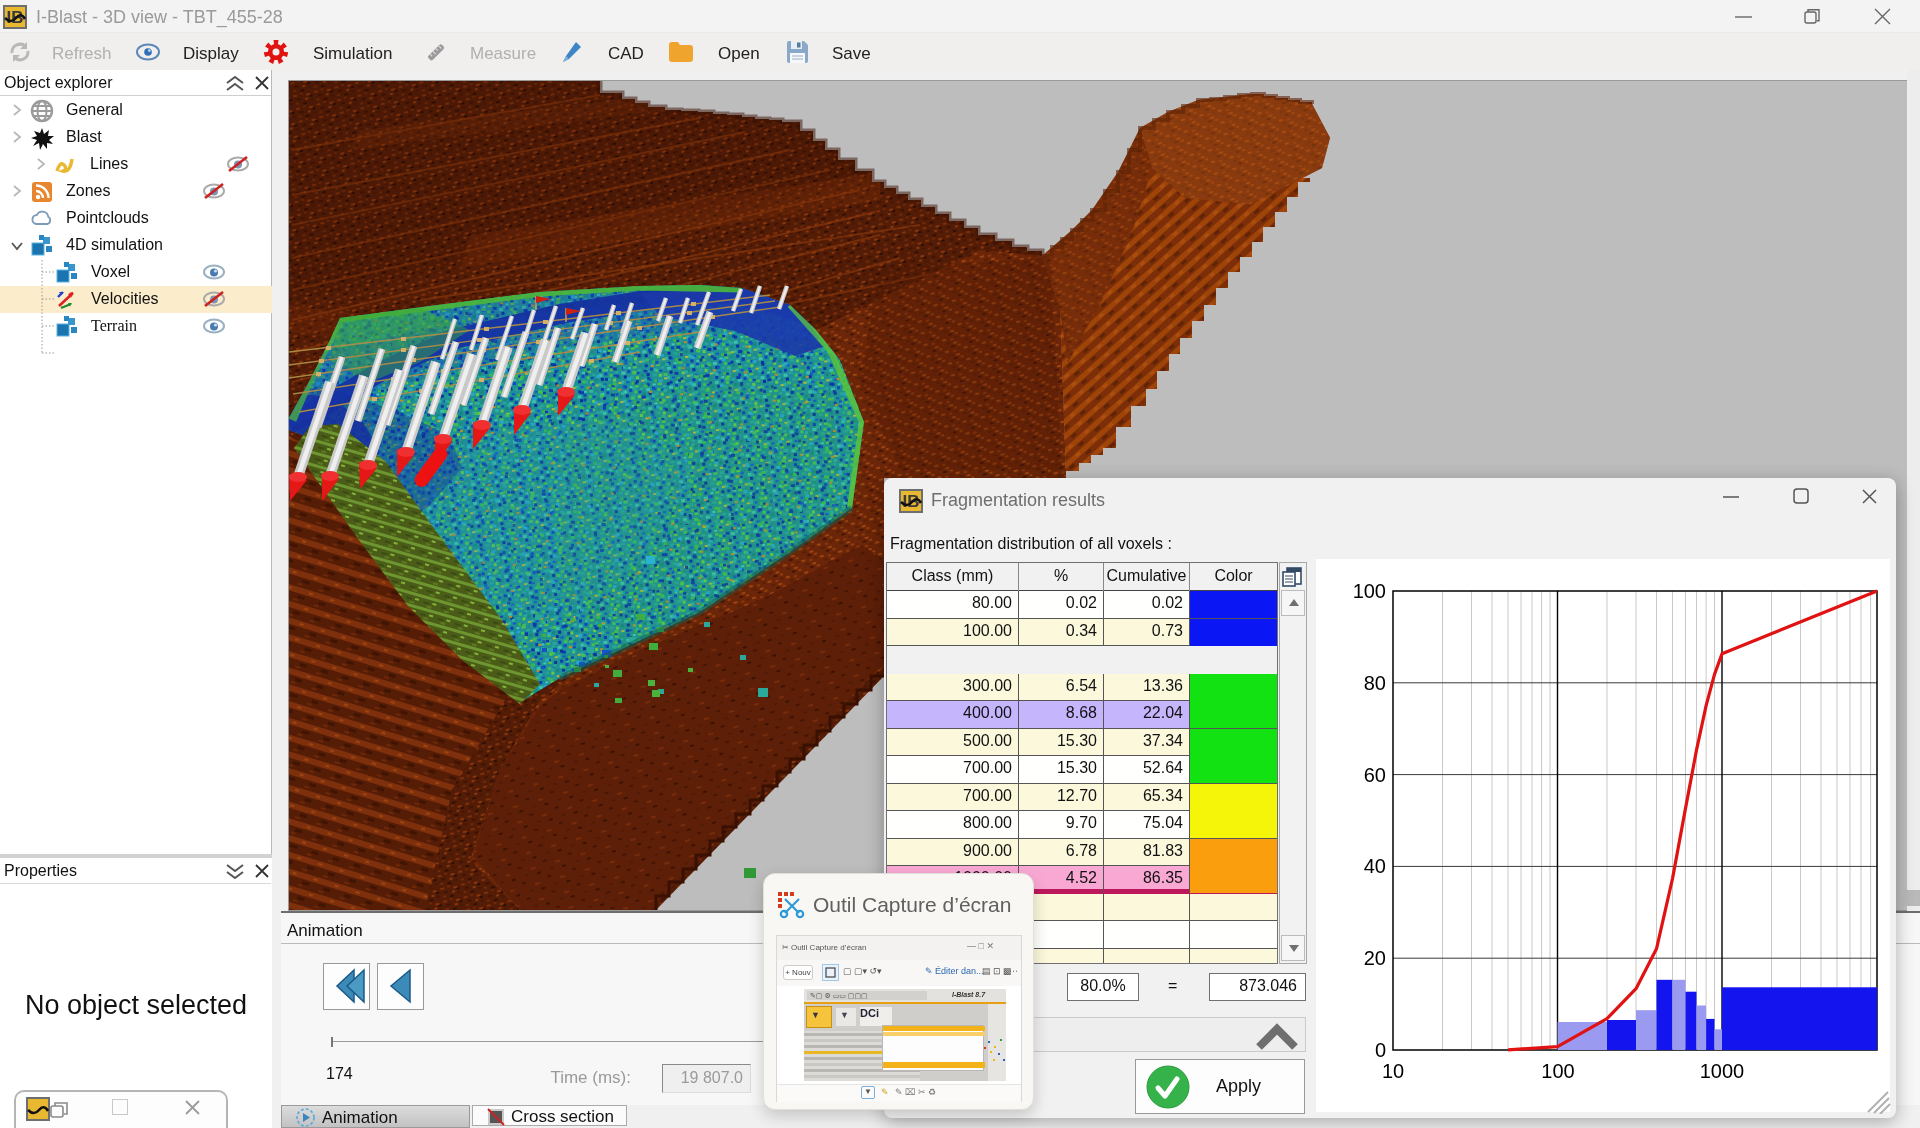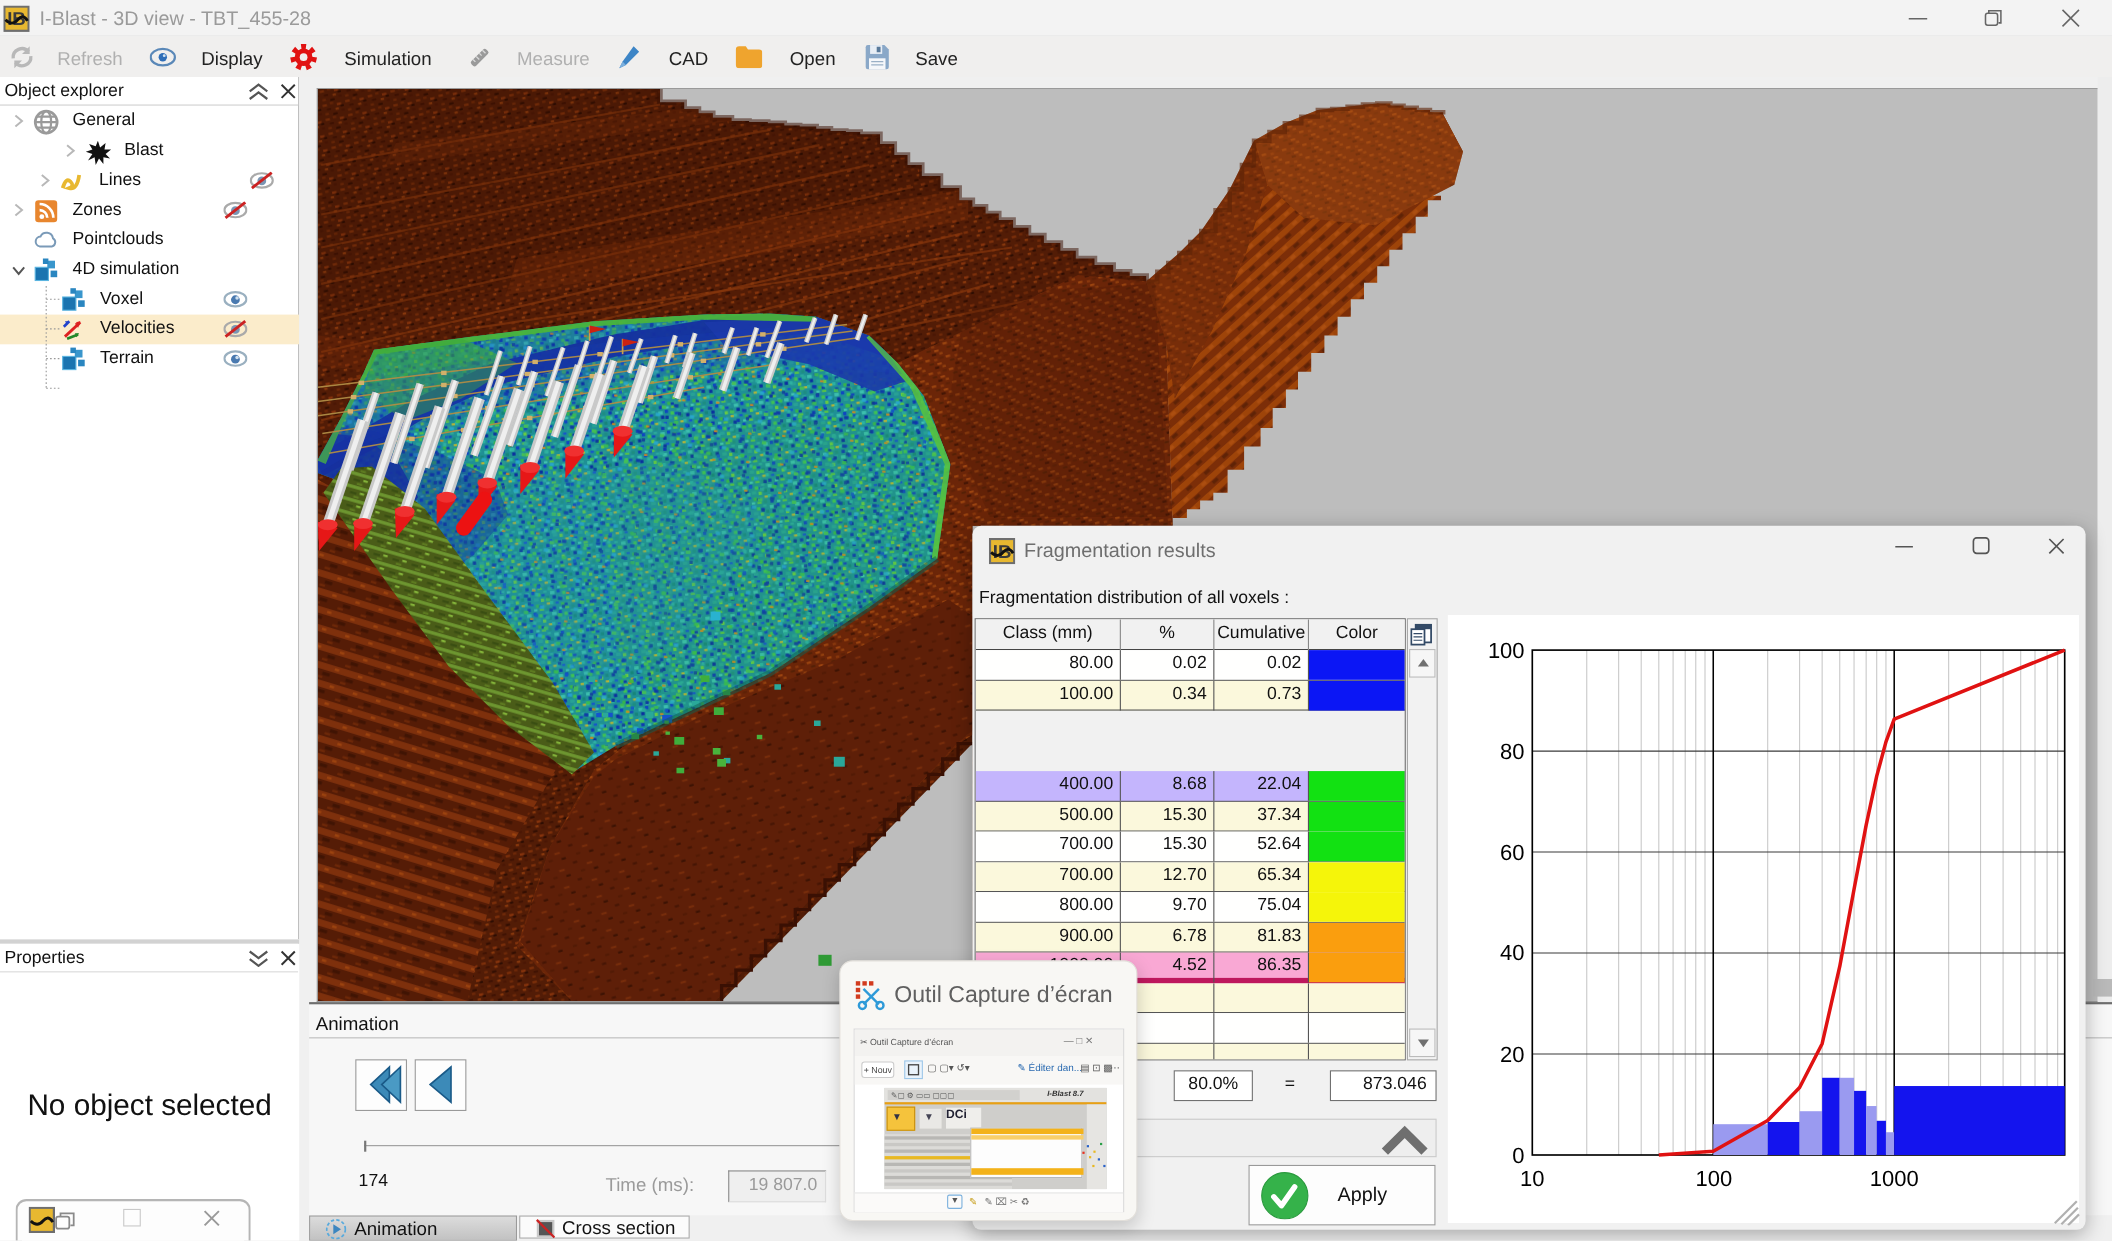--- a/index.html
+++ b/index.html
@@ -90,21 +90,21 @@
     </svg>
     <svg class="abs" style="left:30px;top:2px" width="24" height="24" viewBox="0 0 24 24">
       <circle cx="12" cy="12" r="10" fill="none" stroke="#9a9a9a" stroke-width="2.4"></circle>
       <ellipse cx="12" cy="12" rx="4.5" ry="10" fill="none" stroke="#9a9a9a" stroke-width="2"></ellipse>
       <line x1="2" y1="12" x2="22" y2="12" stroke="#9a9a9a" stroke-width="2"></line>
       <line x1="3.5" y1="7" x2="20.5" y2="7" stroke="#9a9a9a" stroke-width="2"></line>
       <line x1="3.5" y1="17" x2="20.5" y2="17" stroke="#9a9a9a" stroke-width="2"></line>
     </svg>
     <div class="abs" style="left:66px;top:4px;font-size:16px;color:#111">General</div>
   </div>
-<div class="abs" style="left:0;top:124px;width:232px;height:27px;margin-left:47px;">
+<div class="abs" style="left:0;top:124px;width:232px;height:27px;">
     <svg class="abs" style="left:12px;top:6px" width="10" height="14">
       <path d="M2 2 l6 5 -6 5" fill="none" stroke="#b8b8b8" stroke-width="1.8"></path>
     </svg>
     <svg class="abs" style="left:30px;top:2px" width="24" height="24" viewBox="0 0 24 24">
       <path d="M12 2 l2 6 5 -4 -1 6 6 0 -5 4 4 4 -6 -1 0 6 -4 -5 -3 6 -1 -7 -6 3 4 -6 -6 -2 6 -2 -3 -5 6 2 Z" fill="#111"></path>
     </svg>
     <div class="abs" style="left:66px;top:4px;font-size:16px;color:#111">Blast</div>
   </div>
 <div class="abs" style="left:0;top:151px;width:272px;height:27px;margin-left:24px;">
     <svg class="abs" style="left:12px;top:6px" width="10" height="14">
@@ -186,21 +186,21 @@
         <path d="M17 15 l-4 0 1.5 3.5 Z" fill="#22882a"></path>
       </g>
     </svg>
     <div class="abs" style="left:91px;top:4px;font-size:16px;color:#111">Velocities</div>
     <svg class="abs" style="left:203px;top:5px" width="22" height="17" viewBox="0 0 22 17">
       <ellipse cx="11" cy="8" rx="10" ry="6.5" fill="none" stroke="#aaa" stroke-width="2"></ellipse>
       <circle cx="11" cy="8.5" r="4" fill="#7a96b4"></circle>
       <line x1="2" y1="15" x2="20" y2="1" stroke="#cc2222" stroke-width="2.6"></line>
     </svg>
   </div>
-<div class="abs" style="left:0;top:313px;width:272px;height:27px;">
+<div class="abs" style="left:0;top:313px;width:272px;height:27px;font-family:Liberation Serif, serif;">
     <svg class="abs" style="left:55px;top:2px" width="24" height="24" viewBox="0 0 24 24">
       <g>
         <rect x="2" y="9" width="12" height="12" fill="#1a74b0"></rect>
         <rect x="2" y="9" width="12" height="12" fill="none" stroke="#5ab4e0" stroke-width="1"></rect>
         <rect x="13" y="3" width="7" height="7" fill="#3996cc"></rect>
         <rect x="16" y="12" width="6" height="6" fill="#2a86c0"></rect>
         <rect x="9" y="1" width="5" height="5" fill="#2a86c0"></rect>
       </g>
     </svg>
     <div class="abs" style="left:91px;top:4px;font-size:16px;color:#111">Terrain</div>
@@ -606,20 +606,26 @@
       <div class="abs" style="left:132px;top:0;width:85px;height:27px;border-right:1px solid #555;font-size:16px;text-align:right;padding:3px 6px 0 0;color:#111">0.02</div>
       <div class="abs" style="left:217px;top:0;width:86px;height:27px;border-right:1px solid #555;font-size:16px;text-align:right;padding:3px 6px 0 0;color:#111">0.02</div>
       <div class="abs" style="left:303px;top:0;width:88px;height:27px;background:#0b16f5;border-right:1px solid #555"></div>
     </div>
     <div class="abs" style="left:0;top:55.5px;width:392px;height:27.5px;background:#fbf8dc;border-bottom:1px solid #555">
       <div class="abs" style="left:0;top:0;width:132px;height:27px;border-right:1px solid #555;font-size:16px;text-align:right;padding:3px 6px 0 0;color:#111">100.00</div>
       <div class="abs" style="left:132px;top:0;width:85px;height:27px;border-right:1px solid #555;font-size:16px;text-align:right;padding:3px 6px 0 0;color:#111">0.34</div>
       <div class="abs" style="left:217px;top:0;width:86px;height:27px;border-right:1px solid #555;font-size:16px;text-align:right;padding:3px 6px 0 0;color:#111">0.73</div>
       <div class="abs" style="left:303px;top:0;width:88px;height:27px;background:#0b16f5;border-right:1px solid #555"></div>
     </div>
+    <div class="abs" style="left:0;top:110.5px;width:392px;height:27.5px;background:#fbf8dc;border-bottom:1px solid #555">
+      <div class="abs" style="left:0;top:0;width:132px;height:27px;border-right:1px solid #555;font-size:16px;text-align:right;padding:3px 6px 0 0;color:#111">300.00</div>
+      <div class="abs" style="left:132px;top:0;width:85px;height:27px;border-right:1px solid #555;font-size:16px;text-align:right;padding:3px 6px 0 0;color:#111">6.54</div>
+      <div class="abs" style="left:217px;top:0;width:86px;height:27px;border-right:1px solid #555;font-size:16px;text-align:right;padding:3px 6px 0 0;color:#111">13.36</div>
+      <div class="abs" style="left:303px;top:0;width:88px;height:27px;background:#12e112;border-right:1px solid #555"></div>
+    </div>
     <div class="abs" style="left:0;top:138.0px;width:392px;height:27.5px;background:#c4b5fd;border-bottom:1px solid #555">
       <div class="abs" style="left:0;top:0;width:132px;height:27px;border-right:1px solid #555;font-size:16px;text-align:right;padding:3px 6px 0 0;color:#111">400.00</div>
       <div class="abs" style="left:132px;top:0;width:85px;height:27px;border-right:1px solid #555;font-size:16px;text-align:right;padding:3px 6px 0 0;color:#111">8.68</div>
       <div class="abs" style="left:217px;top:0;width:86px;height:27px;border-right:1px solid #555;font-size:16px;text-align:right;padding:3px 6px 0 0;color:#111">22.04</div>
       <div class="abs" style="left:303px;top:0;width:88px;height:27px;background:#12e112;border-right:1px solid #555"></div>
     </div>
     <div class="abs" style="left:0;top:165.5px;width:392px;height:27.5px;background:#fbf8dc;border-bottom:1px solid #555">
       <div class="abs" style="left:0;top:0;width:132px;height:27px;border-right:1px solid #555;font-size:16px;text-align:right;padding:3px 6px 0 0;color:#111">500.00</div>
       <div class="abs" style="left:132px;top:0;width:85px;height:27px;border-right:1px solid #555;font-size:16px;text-align:right;padding:3px 6px 0 0;color:#111">15.30</div>
       <div class="abs" style="left:217px;top:0;width:86px;height:27px;border-right:1px solid #555;font-size:16px;text-align:right;padding:3px 6px 0 0;color:#111">37.34</div>

